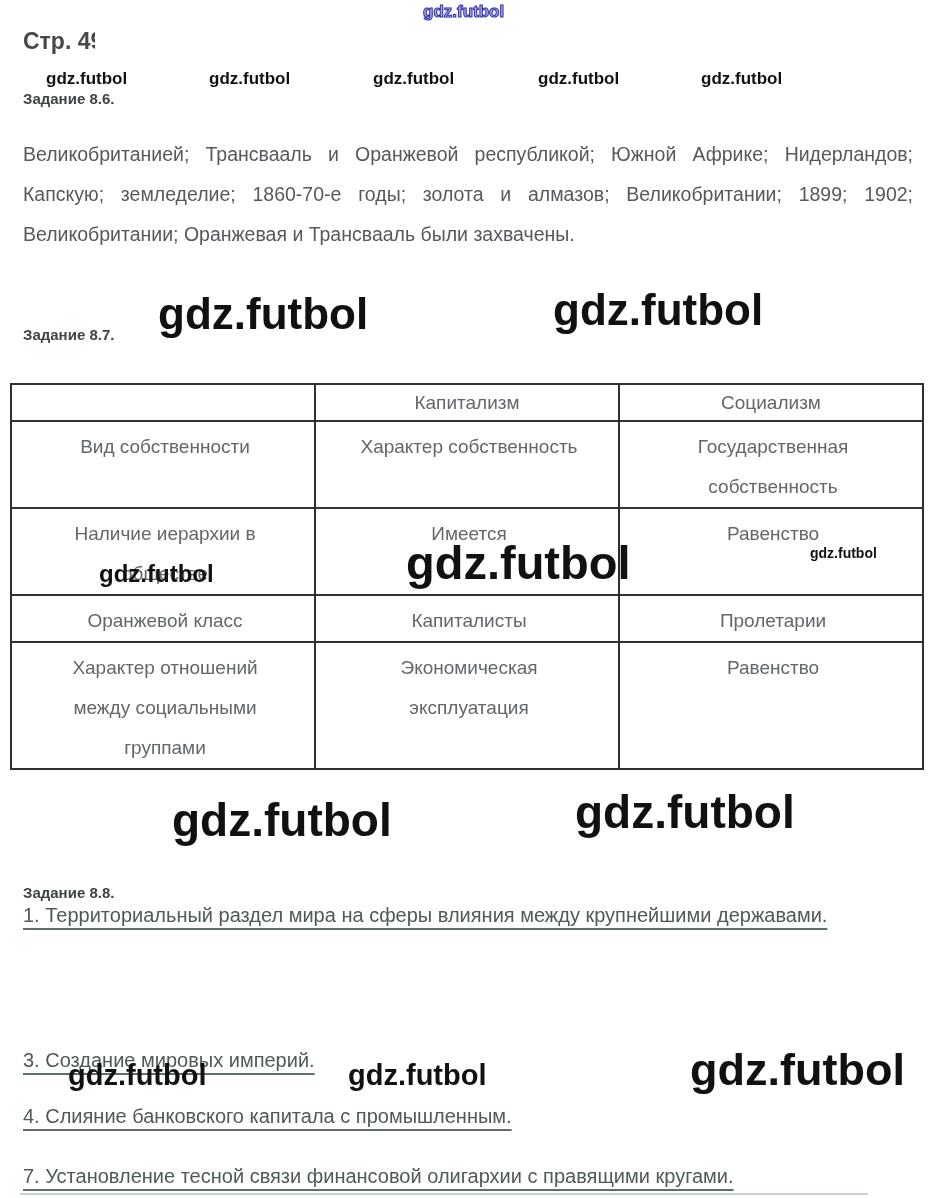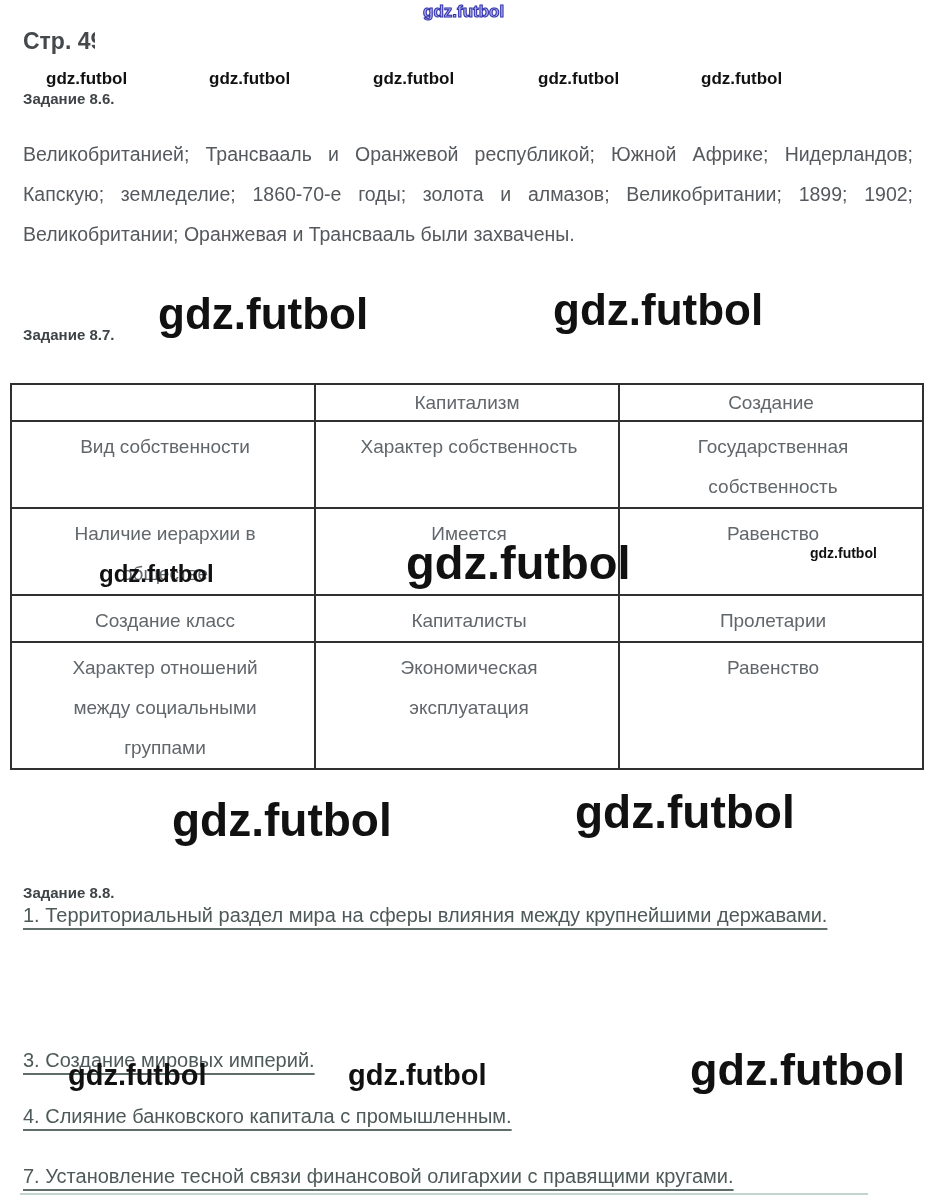--- a/index.html
+++ b/index.html
@@ -107,36 +107,36 @@
 
   <div class="task-title t87">Задание 8.7.</div>
   <span class="wm wm-mid1">gdz.futbol</span>
   <span class="wm wm-mid2">gdz.futbol</span>
 
   <table class="cmp">
     <tbody>
         <tr class="hdr">
       <td></td>
       <td>Капитализм</td>
-      <td>Создание</td>
+      <td>Социализм</td>
     </tr>
     <tr class="r1">
       <td>Вид собственности</td>
       <td>Характер собственность</td>
       <td>Государственная
 собственность</td>
     </tr>
     <tr class="r2">
       <td>Наличие иерархии в
 обществе</td>
       <td>Имеется</td>
       <td>Равенство</td>
     </tr>
     <tr class="r3">
-      <td>Создание класс</td>
+      <td>Оранжевой класс</td>
       <td>Капиталисты</td>
       <td>Пролетарии</td>
     </tr>
     <tr class="r4">
       <td>Характер отношений
 между социальными
 группами</td>
       <td>Экономическая
 эксплуатация</td>
       <td>Равенство</td>

